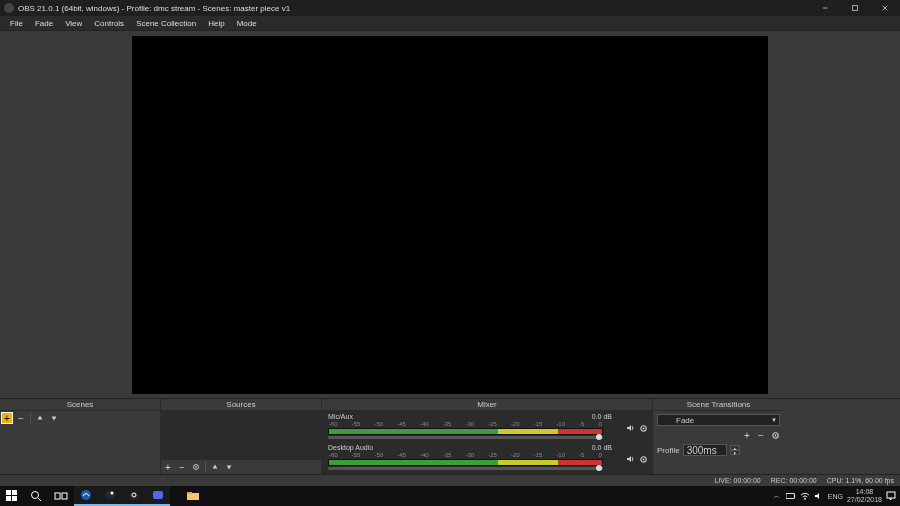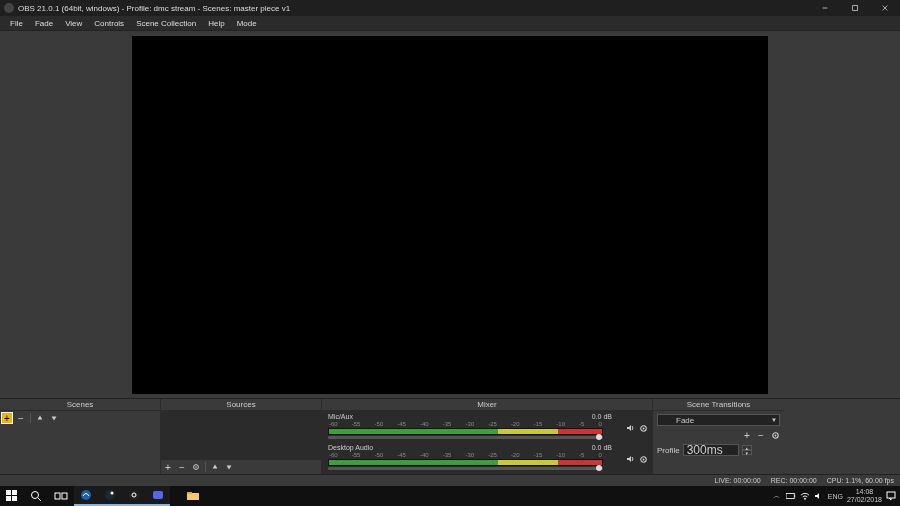--- a/index.html
+++ b/index.html
@@ -44,21 +44,21 @@
   .mixer-slider { position:relative; height:3px; background:#555; border-radius:1px; margin-bottom:2px; }
   .mixer-slider .knob { position:absolute; width:6px; height:6px; background:#ddd; border-radius:50%; top:-2px; }
   .mixer-controls-row { position:absolute; right:4px; display:flex; gap:3px; align-items:center; }
   
   
   .transitions-body { padding:3px 4px; font-size:8px; color:#ccc; display:flex; flex-direction:column; gap:4px; }
   .trans-row { display:flex; align-items:center; gap:3px; }
   .trans-select { flex:1; height:12px; background:#222; border:1px solid #555; color:#ccc; font-size:8px; padding-left:18px; display:flex; align-items:center; justify-content:space-between; }
   .trans-select .arrow { font-size:6px; margin-right:2px; }
   .trans-btn { width:10px; height:10px; display:flex; align-items:center; justify-content:center; color:#ccc; font-size:10px; }
-  .trans-spin { width:56px; height:12px; background:#222; border:1px solid #555; color:#ccc; font-size:12px; display:flex; align-items:center; padding-left:3px; }
+  .trans-spin { width:44px; height:12px; background:#222; border:1px solid #555; color:#ccc; font-size:10px; display:flex; align-items:center; padding-left:3px; }
   .trans-spin-btns { width:10px; display:flex; flex-direction:column; }
   .spin-arrow { height:5px; font-size:5px; background:#333; border:1px solid #555; text-align:center; line-height:4px; }
   
   
   .controls-body { background:#3a3a3a; padding:1px; display:flex; flex-direction:column; gap:1px; }
   .control-btn { height:10px; background:#454545; border:1px solid #5a5a5a; color:#ddd; font-size:7px; text-align:center; line-height:9px; }
   
   
   .statusbar { height:12px; background:#3a3a3a; display:flex; justify-content:flex-end; align-items:center; padding-right:6px; gap:10px; font-size:7px; color:#ccc; border-top:1px solid #222; }
   

